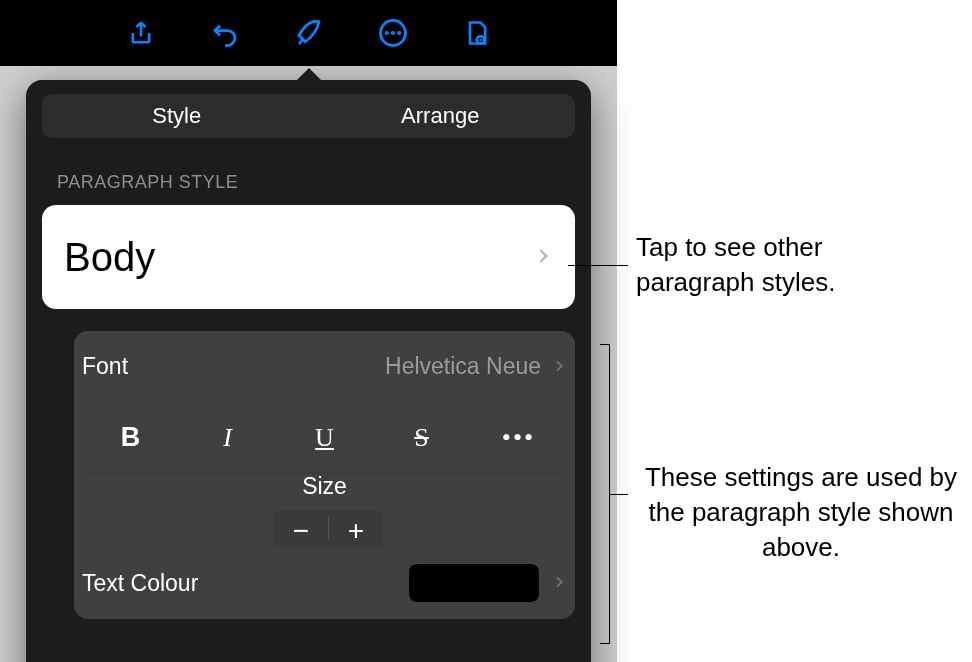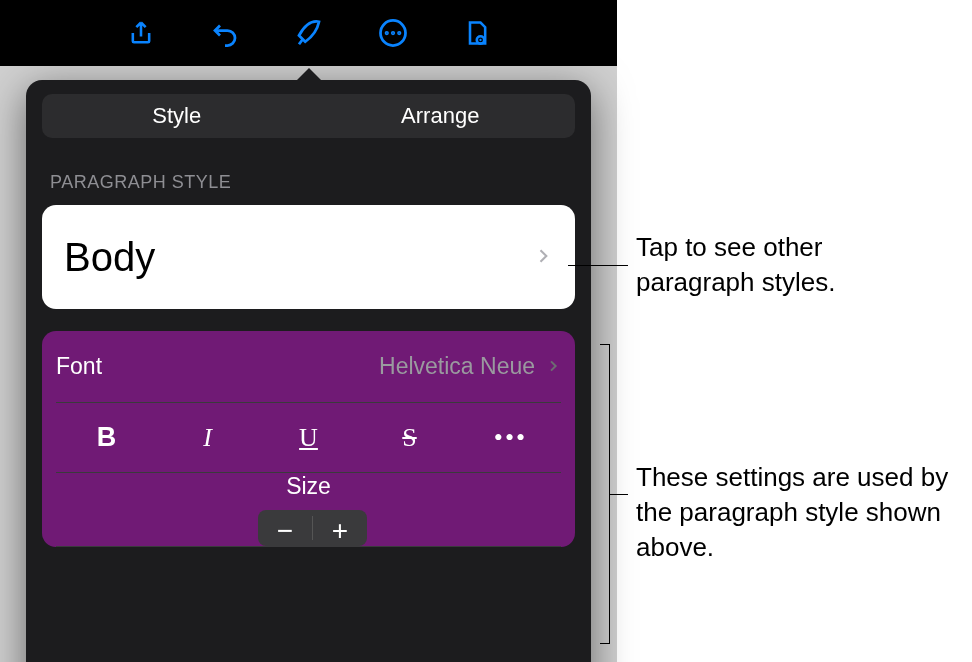--- a/index.html
+++ b/index.html
@@ -74,21 +74,21 @@
     border-radius: 8px;
     cursor: pointer;
   }
   .segmented .seg.active {
     background: #5a5a5e;
   }
   .section-label {
     font-size: 18px;
     color: #8e8e93;
     letter-spacing: 0.5px;
-    margin: 34px 0 12px 8px;
+    margin: 34px 0 12px 15px;
   }
   .style-row {
     background: #fff;
     border-radius: 14px;
     height: 104px;
     display: flex;
     align-items: center;
     padding: 0 22px;
     justify-content: space-between;
     cursor: pointer;
@@ -98,23 +98,24 @@
     font-size: 40px;
     font-weight: 400;
     color: #000;
   }
   .chev-right {
     color: #b0b0b5;
     font-size: 28px;
   }
   .card {
     margin-top: 22px;
-    background: #701a75;
+    background: #404040;
     border-radius: 14px;
-    padding: 0 14px;
+    padding: 0 8px;
+    margin-left: 32px;
   }
   .card-row {
     display: flex;
     align-items: center;
     height: 72px;
     border-bottom: 1px solid #3a3a3c;
     color: #fff;
     font-size: 23px;
   }
   .card-row:last-child { border-bottom: none; }
@@ -293,22 +294,31 @@
 
       <div class="size-row">
         <span class="row-label">Size</span>
         <div class="stepper">
           <div class="stepper-btn">−</div>
           <div class="stepper-div"></div>
           <div class="stepper-btn">+</div>
         </div>
       </div>
 
+      <div class="color-row">
+        <span class="row-label">Text Colour</span>
+        <div class="color-swatch" style="background:#000000;"></div>
+        <span class="row-chev">
+          <svg viewBox="0 0 24 24" width="16" height="16">
+              <path d="M9 5l7 7-7 7" fill="none" stroke="#6d6d72" stroke-width="3"></path>
+            </svg>
+        </span>
+      </div>
     </div>
   </div>
 </div>
 
 <div class="ann-line" style="left:568px; top:265px; width:60px;"></div>
 <div class="ann-text" style="left:636px; top:230px; width:310px;">Tap to see other paragraph styles.</div>
 
 <div class="bracket" style="left:600px; top:344px; height:300px;"></div>
 <div class="ann-line" style="left:610px; top:494px; width:18px;"></div>
-<div class="ann-text" style="left:636px; top:460px; width:330px;">These settings are used by the paragraph style shown above.</div>
+<div class="ann-text" style="left:636px; top:460px; width:330px;text-align:center;">These settings are used by the paragraph style shown above.</div>
 
 </body></html>

